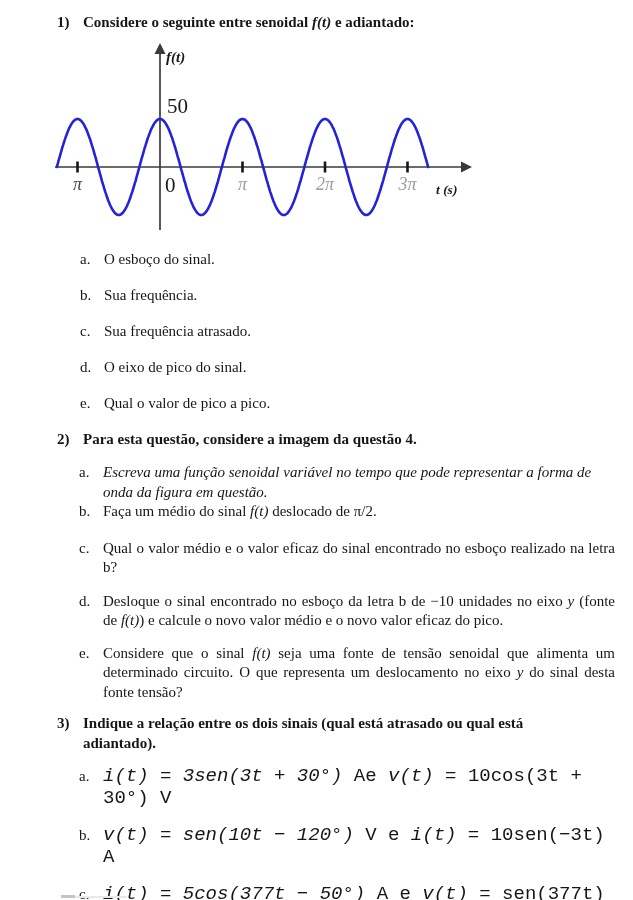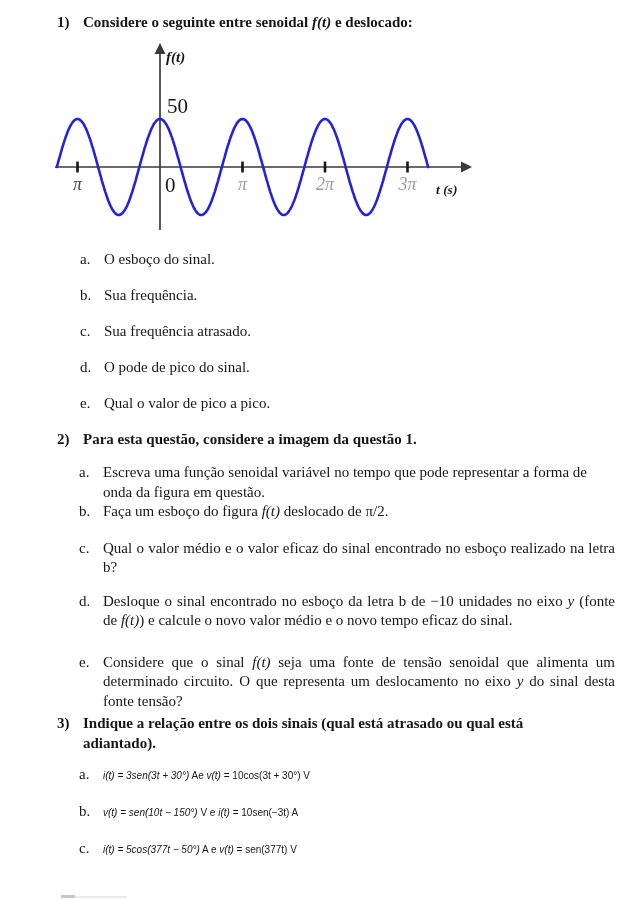--- a/index.html
+++ b/index.html
@@ -7,48 +7,48 @@
        font-family:"Liberation Serif",serif;color:#161616;}
   .qheader{position:absolute;display:flex;font-weight:bold;font-size:15px;line-height:19.5px;}
   .qnum{width:26px;flex:none;}
   .qtitle{flex:1;}
   .items{position:absolute;}
   .item{display:flex;font-size:15px;line-height:19.5px;align-items:baseline;}
   .letter{width:24px;flex:none;font-size:15px;}
   .itext{flex:1;}
   .just{text-align:justify;}
   .it{font-style:italic;}
-  .math{font-family:Liberation Sans, sans-serif;font-size:10px;line-height:22px;}
+  .math{font-family:Liberation Mono, monospace;font-size:19px;line-height:22px;}
   
   #q1items .item{margin-bottom:16.5px;}
   
-  #q2items .item:nth-child(1){margin-bottom:0px;}   #q2items .item:nth-child(1) .itext{max-width:490px;}
+  #q2items .item:nth-child(1){margin-bottom:0px;}   #q2items .item:nth-child(1) .itext{max-width:490px;font-style:italic;}
   #q2items .item:nth-child(2){margin-bottom:17px;}
   #q2items .item:nth-child(3){margin-bottom:14px;}  #q2items .item:nth-child(3) .itext{max-width:512px;}
   #q2items .item:nth-child(4){margin-bottom:13px;}  #q2items .item:nth-child(4) .itext{max-width:512px;}
-  #q2items .item:nth-child(5) .itext{max-width:515px;margin-top:9px;}
+  #q2items .item:nth-child(5) .itext{max-width:515px;}
   
   #q3items .item{margin-bottom:15px;}
   
   #figure{position:absolute;left:50px;top:42px;width:425px;height:196px;}
   #wave-svg{display:block;}
   #wave-svg text{font-family:"Liberation Serif",serif;}
   
   #bottom-fragment{position:absolute;left:61px;top:895px;height:3px;display:flex;}
   #bottom-fragment .frag-dark{width:14px;height:3px;background:#c5c5c5;}
   #bottom-fragment .frag-light{width:52px;height:2px;margin-top:1px;background:#e9e9e9;}
 </style>
 </head>
 <body>
 
 <div class="doc">
 
   <div class="qheader" style="left:57px;top:13px;width:540px;">
     <span class="qnum">1)</span>
-    <span class="qtitle"><span>Considere o seguinte entre senoidal </span><span class="it">f(t)</span><span> e deslocado:</span></span>
+    <span class="qtitle"><span>Considere o seguinte entre senoidal </span><span class="it">f(t)</span><span> e adiantado:</span></span>
   </div>
 
   <div id="figure">
     <svg id="wave-svg" width="425" height="196" viewBox="0 0 425 196">
         <line x1="5" y1="125" x2="413" y2="125" stroke="#3a3a3a" stroke-width="1.7"></line>
         <polygon points="411,119.5 422,125 411,130.5" fill="#3a3a3a"></polygon>
         <line x1="110" y1="188" x2="110" y2="10" stroke="#3a3a3a" stroke-width="1.7"></line>
         <polygon points="104.5,12 110,1 115.5,12" fill="#3a3a3a"></polygon>
         <line x1="27.5" y1="119.5" x2="27.5" y2="130.5" stroke="#161616" stroke-width="2.6"></line>
         <text x="27.5" y="148" text-anchor="middle" font-size="18" font-style="italic" fill="#474747">π</text>
@@ -74,69 +74,69 @@
     <div class="item">
       <span class="letter">b.</span>
       <span class="itext"><span>Sua frequência.</span></span>
     </div>
     <div class="item">
       <span class="letter">c.</span>
       <span class="itext"><span>Sua frequência atrasado.</span></span>
     </div>
     <div class="item">
       <span class="letter">d.</span>
-      <span class="itext"><span>O pode de pico do sinal.</span></span>
+      <span class="itext"><span>O eixo de pico do sinal.</span></span>
     </div>
     <div class="item">
       <span class="letter">e.</span>
       <span class="itext"><span>Qual o valor de pico a pico.</span></span>
     </div>
   </div>
 
   <div class="qheader" style="left:57px;top:430px;width:540px;">
     <span class="qnum">2)</span>
-    <span class="qtitle"><span>Para esta questão, considere a imagem da questão 1.</span></span>
+    <span class="qtitle"><span>Para esta questão, considere a imagem da questão 4.</span></span>
   </div>
 
   <div class="items" id="q2items" style="left:79px;top:463px;width:536px;">
     <div class="item">
       <span class="letter">a.</span>
       <span class="itext"><span>Escreva uma função senoidal variável no tempo que pode representar a forma de onda da figura em questão.</span></span>
     </div>
     <div class="item">
       <span class="letter">b.</span>
-      <span class="itext"><span>Faça um esboço do figura </span><span class="it">f(t)</span><span> deslocado de π/2.</span></span>
+      <span class="itext"><span>Faça um médio do sinal </span><span class="it">f(t)</span><span> deslocado de π/2.</span></span>
     </div>
     <div class="item">
       <span class="letter">c.</span>
       <span class="itext just"><span>Qual o valor médio e o valor eficaz do sinal encontrado no esboço realizado na letra b?</span></span>
     </div>
     <div class="item">
       <span class="letter">d.</span>
-      <span class="itext just"><span>Desloque o sinal encontrado no esboço da letra b de −10 unidades no eixo </span><span class="it">y</span><span> (fonte de </span><span class="it">f(t)</span><span>) e calcule o novo valor médio e o novo tempo eficaz do sinal.</span></span>
+      <span class="itext just"><span>Desloque o sinal encontrado no esboço da letra b de −10 unidades no eixo </span><span class="it">y</span><span> (fonte de </span><span class="it">f(t)</span><span>) e calcule o novo valor médio e o novo valor eficaz do pico.</span></span>
     </div>
     <div class="item">
       <span class="letter">e.</span>
       <span class="itext just"><span>Considere que o sinal </span><span class="it">f(t)</span><span> seja uma fonte de tensão senoidal que alimenta um determinado circuito. O que representa um deslocamento no eixo </span><span class="it">y</span><span> do sinal desta fonte tensão?</span></span>
     </div>
   </div>
 
   <div class="qheader" style="left:57px;top:714px;width:505px;">
     <span class="qnum">3)</span>
     <span class="qtitle"><span>Indique a relação entre os dois sinais (qual está atrasado ou qual está adiantado).</span></span>
   </div>
 
   <div class="items" id="q3items" style="left:79px;top:765px;width:536px;">
     <div class="item">
       <span class="letter">a.</span>
       <span class="itext math"><span class="it">i(t) = 3sen(3t + 30°)</span><span> Ae </span><span class="it">v(t)</span><span> = 10cos(3t + 30°) V</span></span>
     </div>
     <div class="item">
       <span class="letter">b.</span>
-      <span class="itext math"><span class="it">v(t) = sen(10t − 150°)</span><span> V e </span><span class="it">i(t)</span><span> = 10sen(−3t) A</span></span>
+      <span class="itext math"><span class="it">v(t) = sen(10t − 120°)</span><span> V e </span><span class="it">i(t)</span><span> = 10sen(−3t) A</span></span>
     </div>
     <div class="item">
       <span class="letter">c.</span>
       <span class="itext math"><span class="it">i(t) = 5cos(377t − 50°)</span><span> A e </span><span class="it">v(t)</span><span> = sen(377t) V</span></span>
     </div>
   </div>
 
   <div id="bottom-fragment">
     <span class="frag-dark"></span>
     <span class="frag-light"></span>

